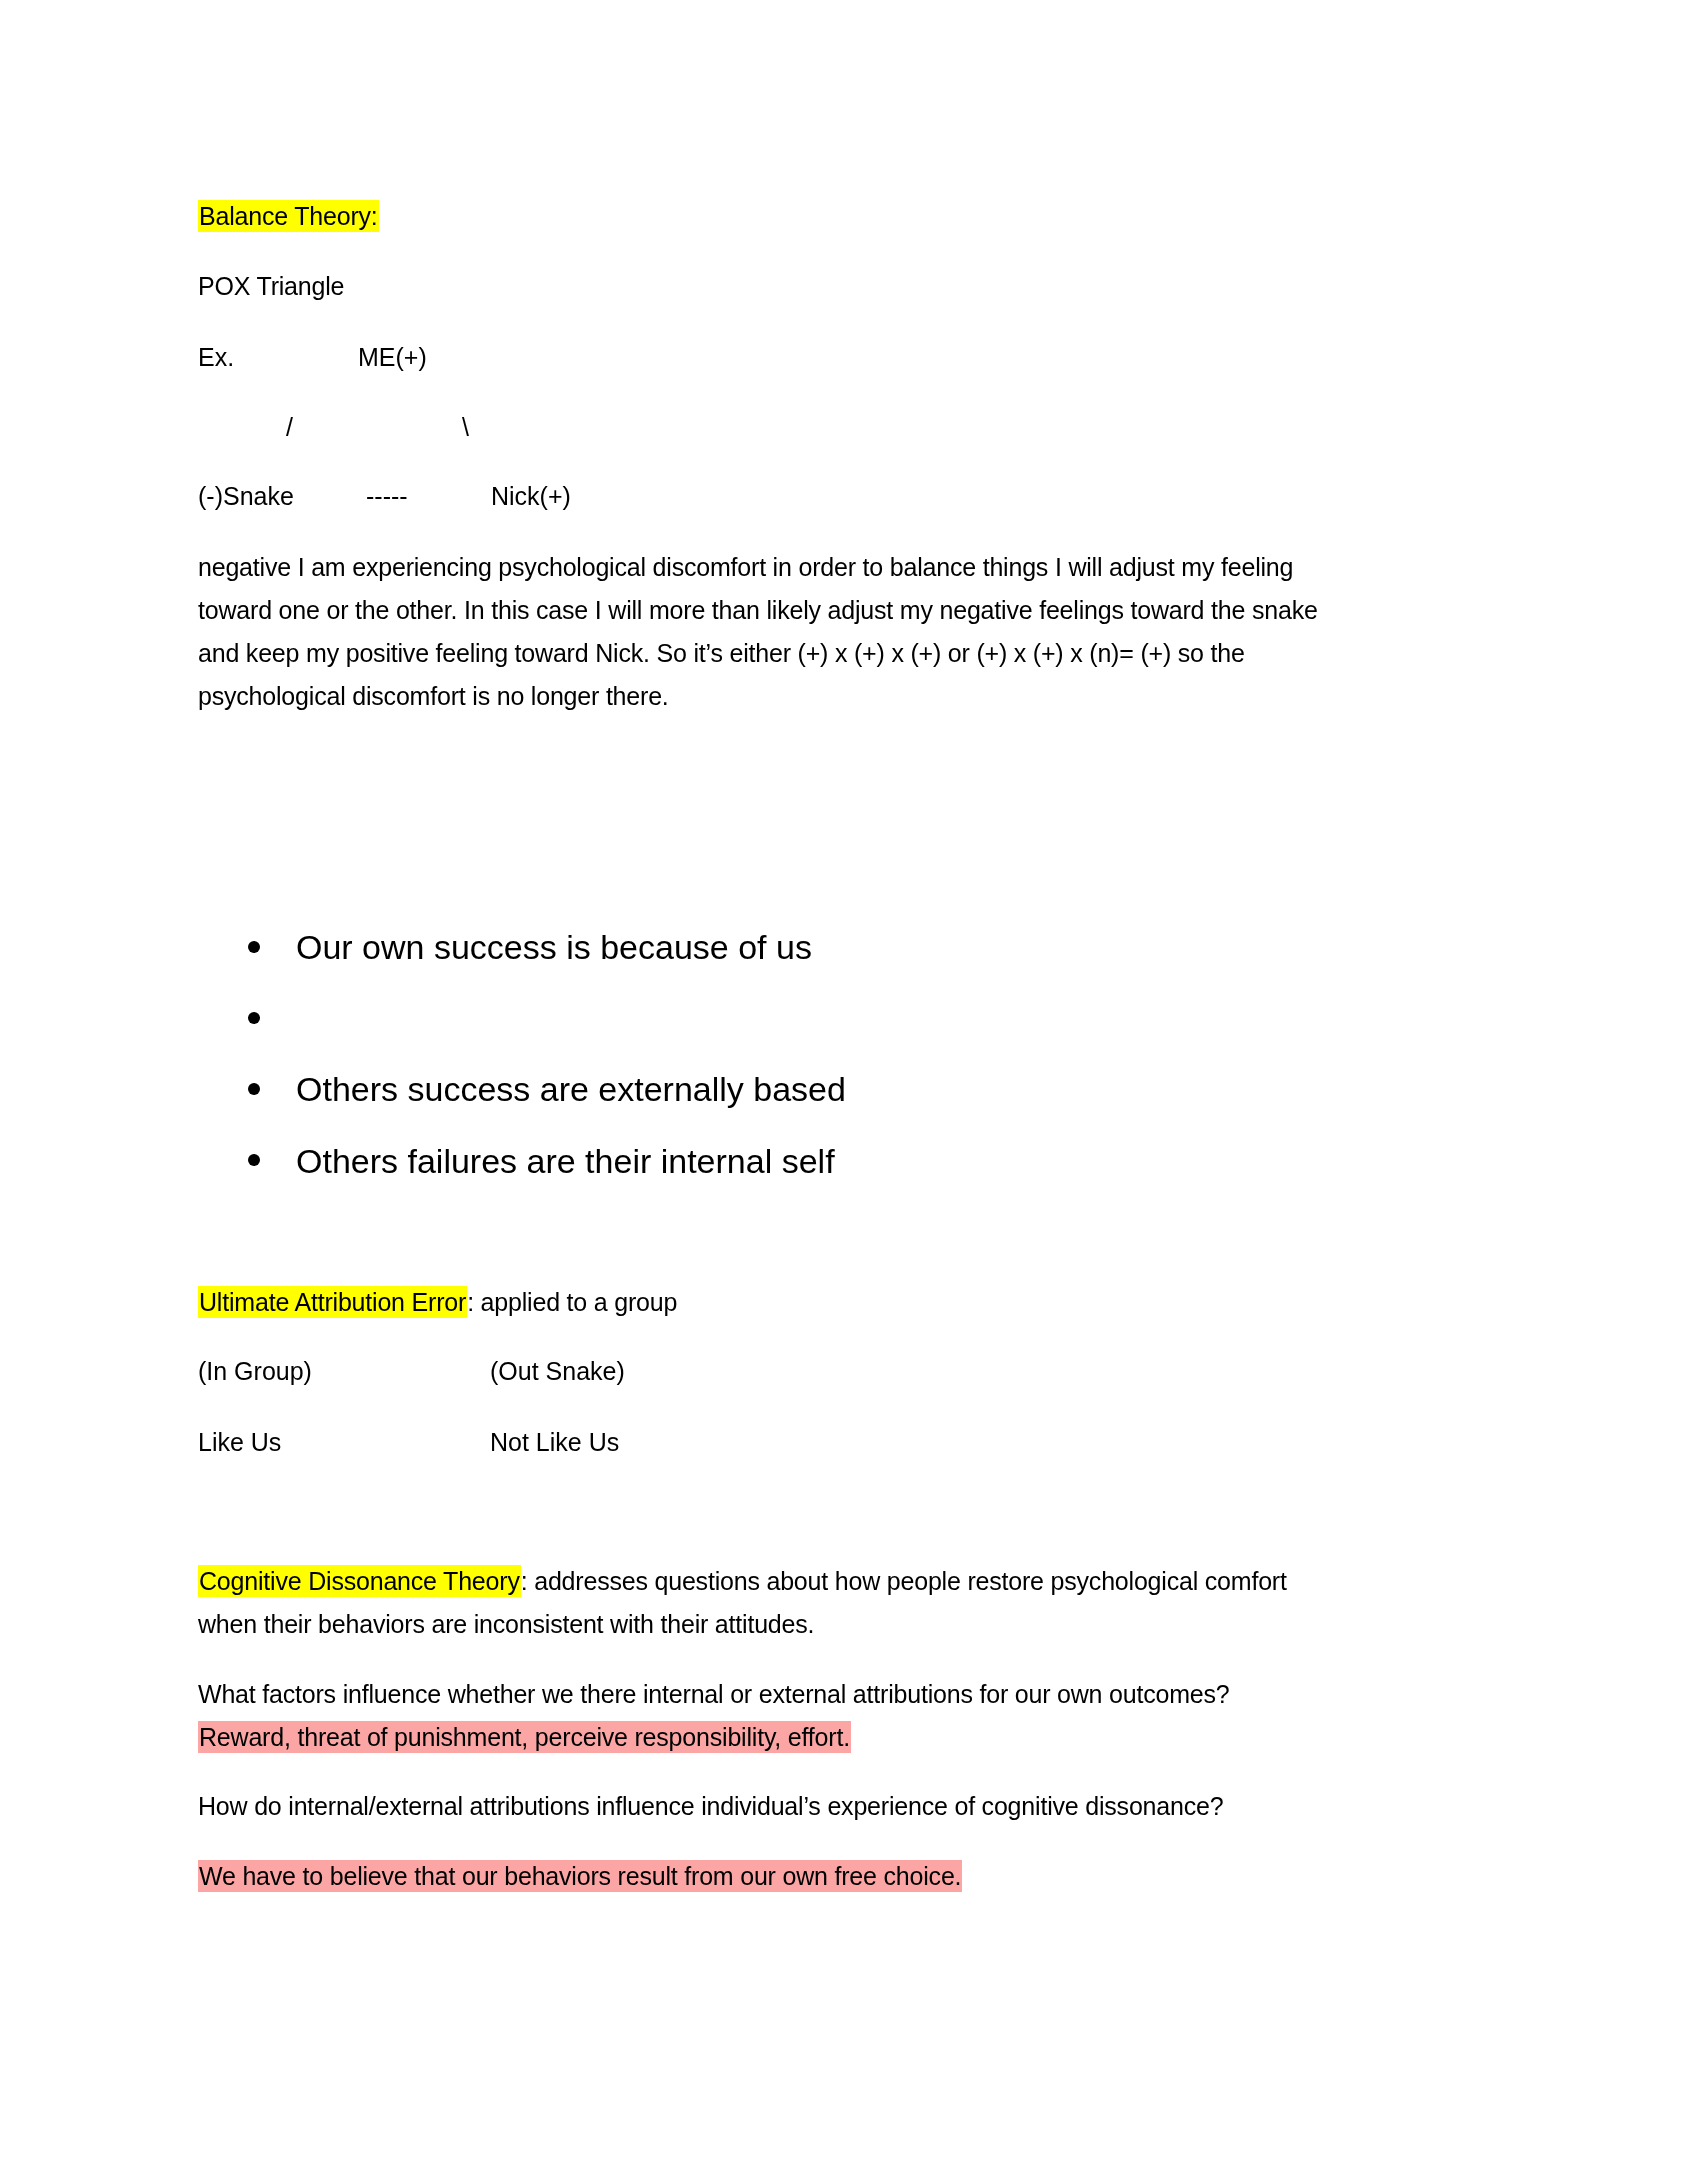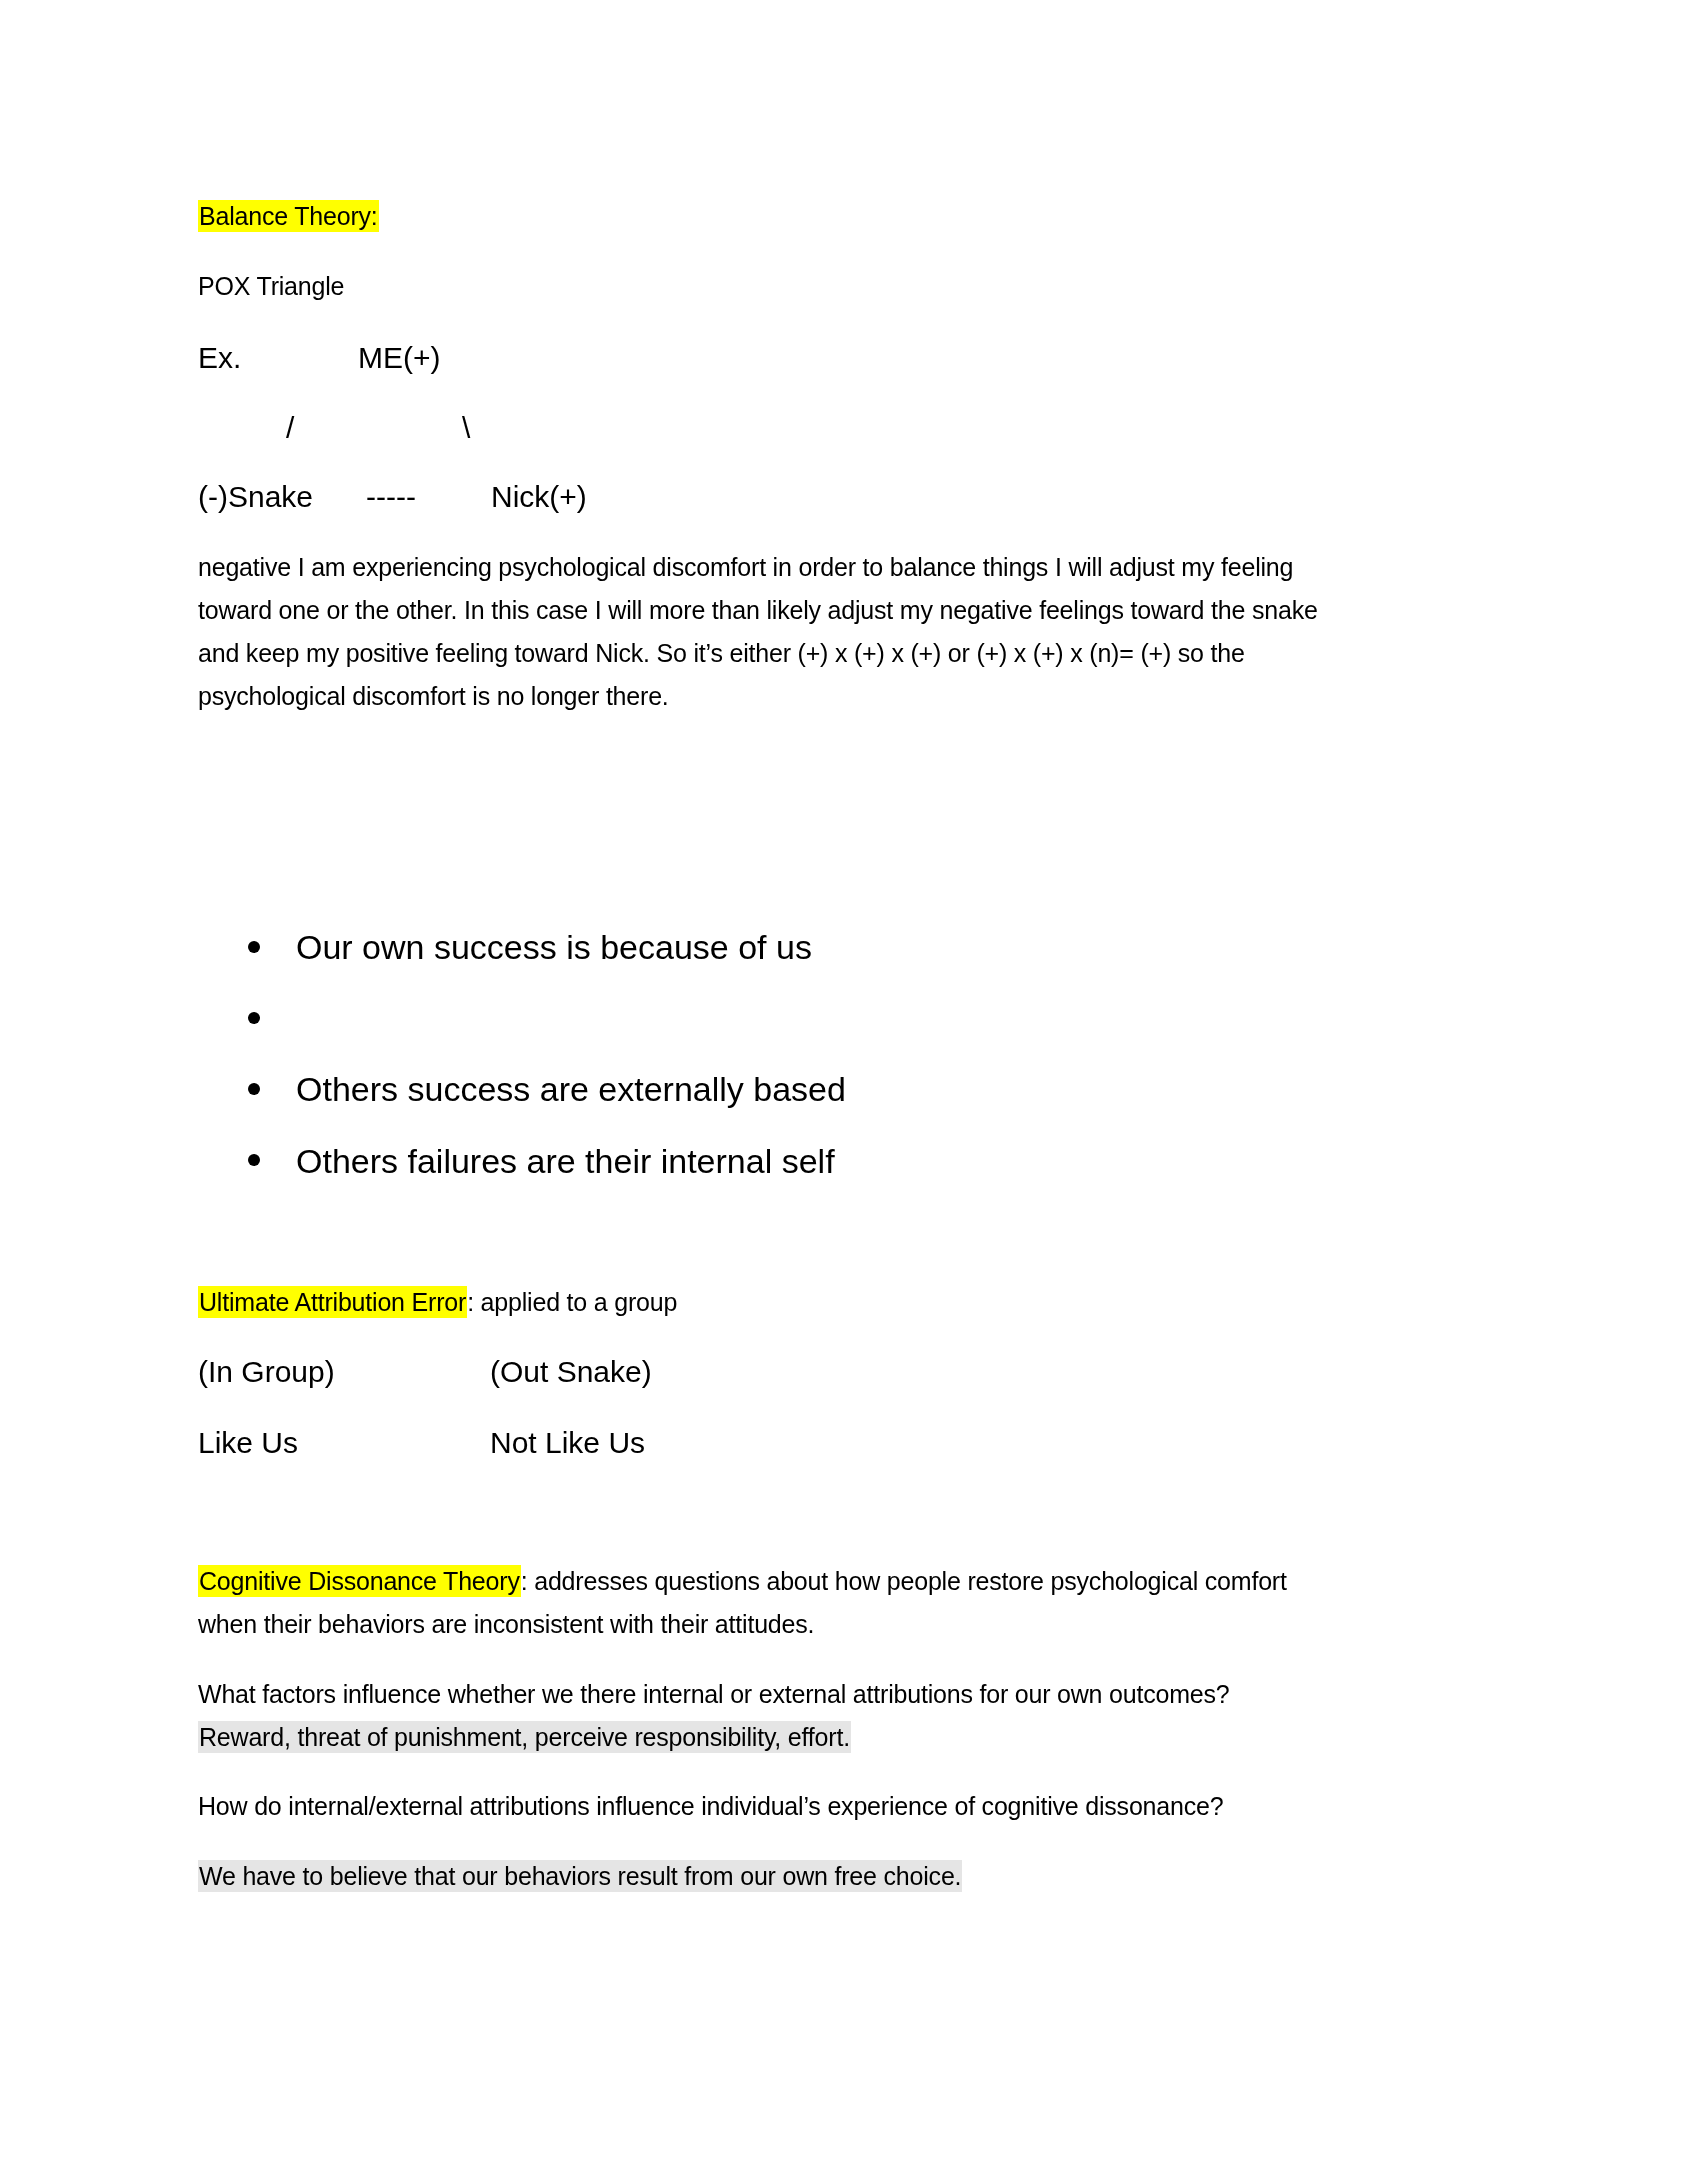--- a/index.html
+++ b/index.html
@@ -1,22 +1,22 @@
 <!DOCTYPE html>
 <html><head>
 <meta charset="utf-8">
 <style>
   html, body { margin:0; padding:0; background:#ffffff; }
   body { width:1683px; height:2178px; position:relative; overflow:hidden;
          font-family:"Liberation Sans", "DejaVu Sans", sans-serif; color:#000; }
   .page { position:absolute; left:0; top:0; width:1683px; height:2178px; background:#fff;text-decoration:underline; }
   .line { position:absolute; left:198px; font-size:25px; line-height:43px; white-space:nowrap; letter-spacing:-0.2px; }
   .hl-y { background:#ffff00; padding:2px 1px; }
-  .hl-c { background:#e5e5e5; padding:2px 1px; }
-  .abs { position:absolute; font-size:30px; line-height:43px; white-space:nowrap; }
+  .hl-c { background:#fca5a5; padding:2px 1px; }
+  .abs { position:absolute; font-size:25px; line-height:43px; white-space:nowrap; }
   .para { position:absolute; left:198px; width:1287px; font-size:25px; line-height:43px; letter-spacing:-0.2px; }
   .para span { display:block; white-space:nowrap; }
   .bullet { position:absolute; left:248px; width:12px; height:12px; border-radius:50%; background:#000; }
   .btext { position:absolute; left:296px; font-size:34px; line-height:43px; white-space:nowrap; }
 </style>
 </head>
 <body>
 
 <div class="page">
 

